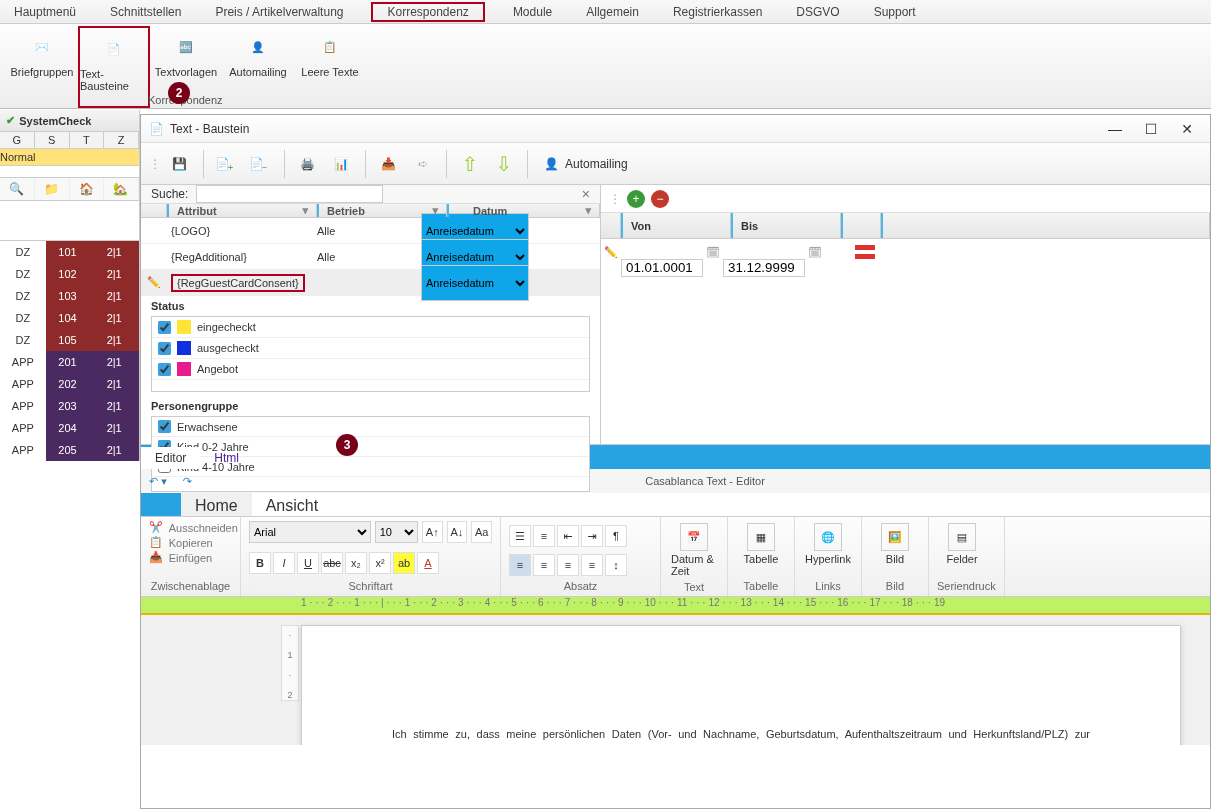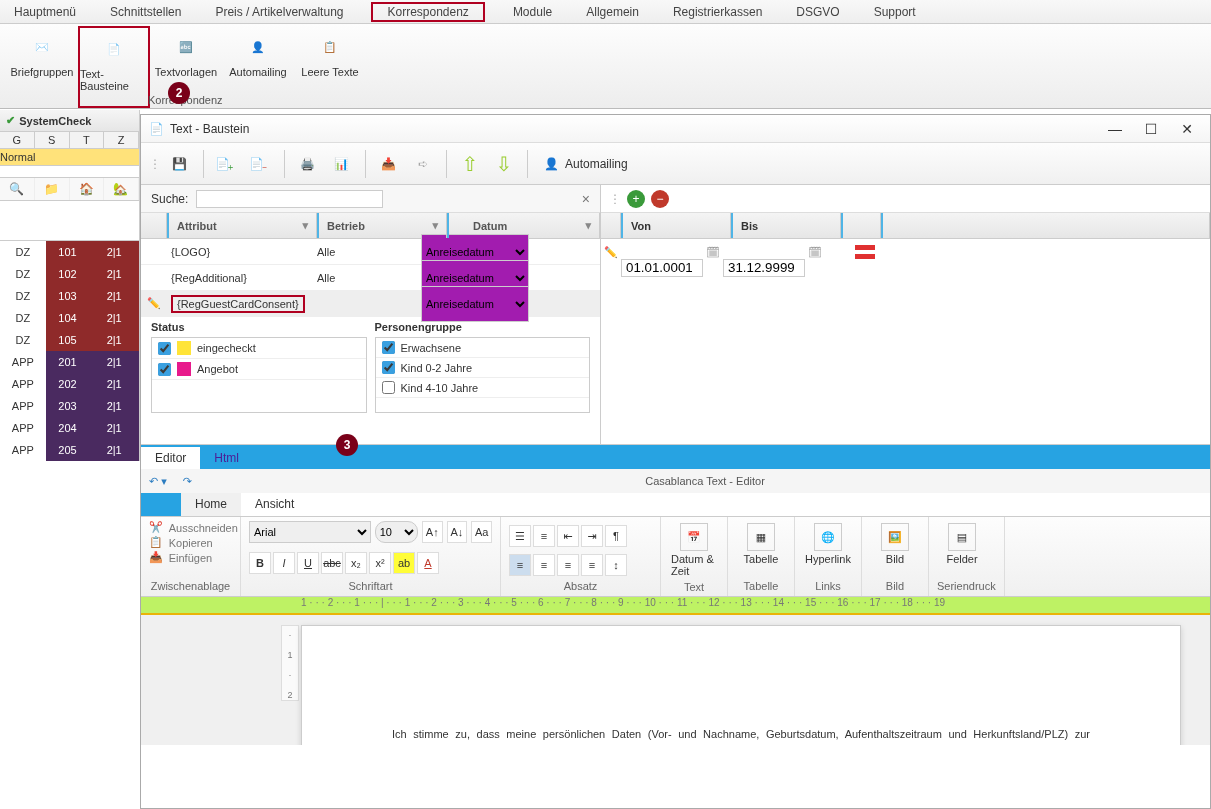--- a/index.html
+++ b/index.html
@@ -54,25 +54,25 @@
 .search-row input { flex:0 0 180px; border:1px solid #ccc; height:18px; padding:0 4px;}
 .close-x { margin-left:auto; cursor:pointer; color:#777; font-size:14px;}
 .grid-head { display:flex; height:26px; background:linear-gradient(#f4f4f4,#e6e6e6); border-bottom:1px solid #ccc; font-size:11px;}
 .gh { border-right:1px solid #ccc; border-left:2px solid #4fb4e6; display:flex; align-items:center; padding:0 8px; position:relative; font-weight:600; color:#555;}
 .gh .filter { margin-left:auto; color:#888; }
 .attr-row { display:flex; height:26px; align-items:center; border-bottom:1px solid #eee; font-size:11px;}
 .attr-row .ic { width:26px; text-align:center;}
 .attr-row .a { width:150px; padding-left:4px;}
 .attr-row .b { width:104px;}
 .attr-row .d { flex:1;}
-.attr-row select { width: 108px; border:1px solid #ccc; background:#a21caf; height:36px; font-size:11px;}
+.attr-row select { width: 108px; border:1px solid #ccc; background:#0ea5e9; height:36px; font-size:11px;}
 .attr-row.hl { background:#eee;}
 .attr-row.hl .a-box { border:2px solid #b00020; padding:1px 4px; display:inline-block;}
 
-.sub-panels { display:flex; gap:8px; padding:4px 10px 0; }
+.sub-panels { display:flex; gap:8px; padding:4px 10px 0;flex-direction:column; }
 .sub-panel { flex:1; }
 .sub-panel h4 { font-size:11px; font-weight:bold; margin-bottom:4px;}
 .listbox { border:1px solid #ccc; height:76px; overflow:auto; background:#fff;}
 .li { display:flex; align-items:center; gap:6px; padding:3px 6px; border-bottom:1px solid #eee; font-size:11px;}
 .li input { accent-color:#3aa0e0;}
 .sw { width:14px; height:14px; display:inline-block;}
 
 
 .right-grid { flex:1; display:flex; flex-direction:column;}
 .circle-btns { height:28px; display:flex; align-items:center; gap:6px; padding:0 8px; border-bottom:1px solid #ddd;}
@@ -87,30 +87,30 @@
 .flag { width:20px; height:14px; display:inline-block; background:linear-gradient(#e03030 33%, #fff 33% 66%, #e03030 66%);}
 
 
 .editor-tabs { height:24px; background:#27a3e2; display:flex; align-items:flex-end;}
 .etab { padding:4px 14px; color:#4c1d95; font-size:12px; cursor:pointer;}
 .etab.active { background:#fff; color:#333;}
 .editor-titlebar { height:24px; background:#f5f5f5; display:flex; align-items:center; font-size:11px; color:#555;}
 .editor-titlebar .undo { padding:0 8px; color:#2b7cc0;}
 .editor-titlebar .ttl { flex:1; text-align:center;}
 .home-tabs { height:24px; display:flex; border-bottom:1px solid #ccc;}
-.home-tabs div { padding:4px 14px; font-size:12px; cursor:pointer;}
+.home-tabs div { padding:4px 14px; font-size:16px; cursor:pointer;}
 .home-tabs div.active { background:#f0f0f0;}
 .editor-ribbon { height:80px; background:linear-gradient(#fdfdfd,#f0f0f0); border-bottom:1px solid #ccc; display:flex;}
 .er-group { border-right:1px solid #ddd; padding:4px 8px; display:flex; flex-direction:column; justify-content:space-between;}
 .er-label { text-align:center; font-size:11px; color:#666; padding-top:2px;}
 .clip-btns { display:flex; flex-direction:column; gap:2px; font-size:11px; color:#777;}
 .clip-btns div { display:flex; align-items:center; gap:6px;}
 .font-row { display:flex; gap:4px; align-items:center;}
 select.font, select.size { border:1px solid #ccc; height:22px; font-size:11px;}
-select.font { width:130px;} select.size { width:46px;border-radius:10px;}
+select.font { width:130px;} select.size { width:46px;}
 .icon-btn { width:22px; height:22px; border:1px solid #ddd; display:inline-flex;align-items:center;justify-content:center;font-size:11px;cursor:pointer;background:#fff;}
 .fmt-row { display:flex; gap:2px; margin-top:4px; flex-wrap:wrap;}
 .big-btn { width:50px; display:flex; flex-direction:column; align-items:center; gap:2px; font-size:11px; cursor:pointer; padding:2px;}
 .big-btn .bi { width:28px; height:28px; border:1px solid #ccc; display:flex;align-items:center;justify-content:center;}
 
 .ruler { height:18px; background:#bef264; border-bottom:2px solid #eab308; font-size:10px; color:#777; padding-left:160px; white-space:nowrap; overflow:hidden;}
 .doc-area { position:relative; background:#f0f0f0; height:130px; overflow:hidden;}
 .page { position:absolute; left:160px; top:10px; width:880px; min-height:500px; background:#fff; border:1px solid #ccc; box-shadow:0 2px 6px rgba(0,0,0,0.15); padding:100px 90px 20px; font-size:11px; line-height:1.5;}
 .vruler { position:absolute; left:140px; top:10px; width:18px; background:#fafafa; border:1px solid #ddd; font-size:9px; color:#777; display:flex; flex-direction:column; align-items:center; gap:10px; padding-top:4px;}
 .hl-color { background: #fffd38; }
@@ -310,20 +310,25 @@
         <div class="sub-panel">
           <h4>Status</h4>
           <div class="listbox" id="status-list">
               <div class="li">
                 <input type="checkbox" checked="" style="">
                 <span class="sw" style="background:#ffe438"></span>
                 <span>eingecheckt</span>
               </div>
               <div class="li">
                 <input type="checkbox" checked="" style="">
+                <span class="sw" style="background:#1030e0"></span>
+                <span>ausgecheckt</span>
+              </div>
+              <div class="li">
+                <input type="checkbox" checked="" style="">
                 <span class="sw" style="background:#e81a8c"></span>
                 <span>Angebot</span>
               </div>
             </div>
         </div>
         <div class="sub-panel">
           <h4>Personengruppe</h4>
           <div class="listbox" id="pgroup-list">
               <div class="li">
                 <input type="checkbox" checked="" style="">

